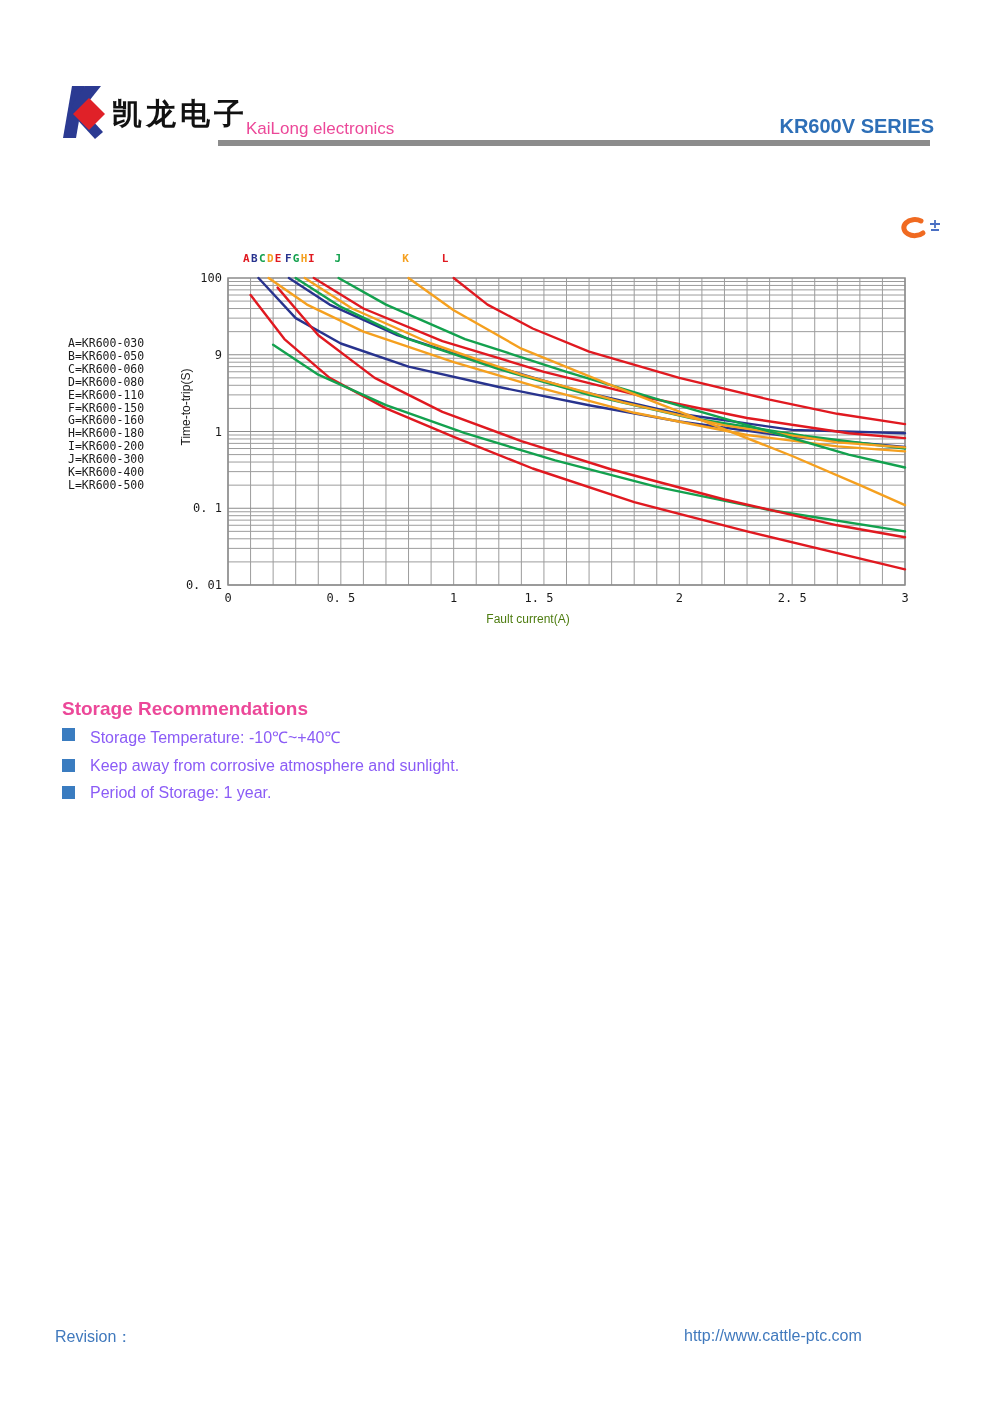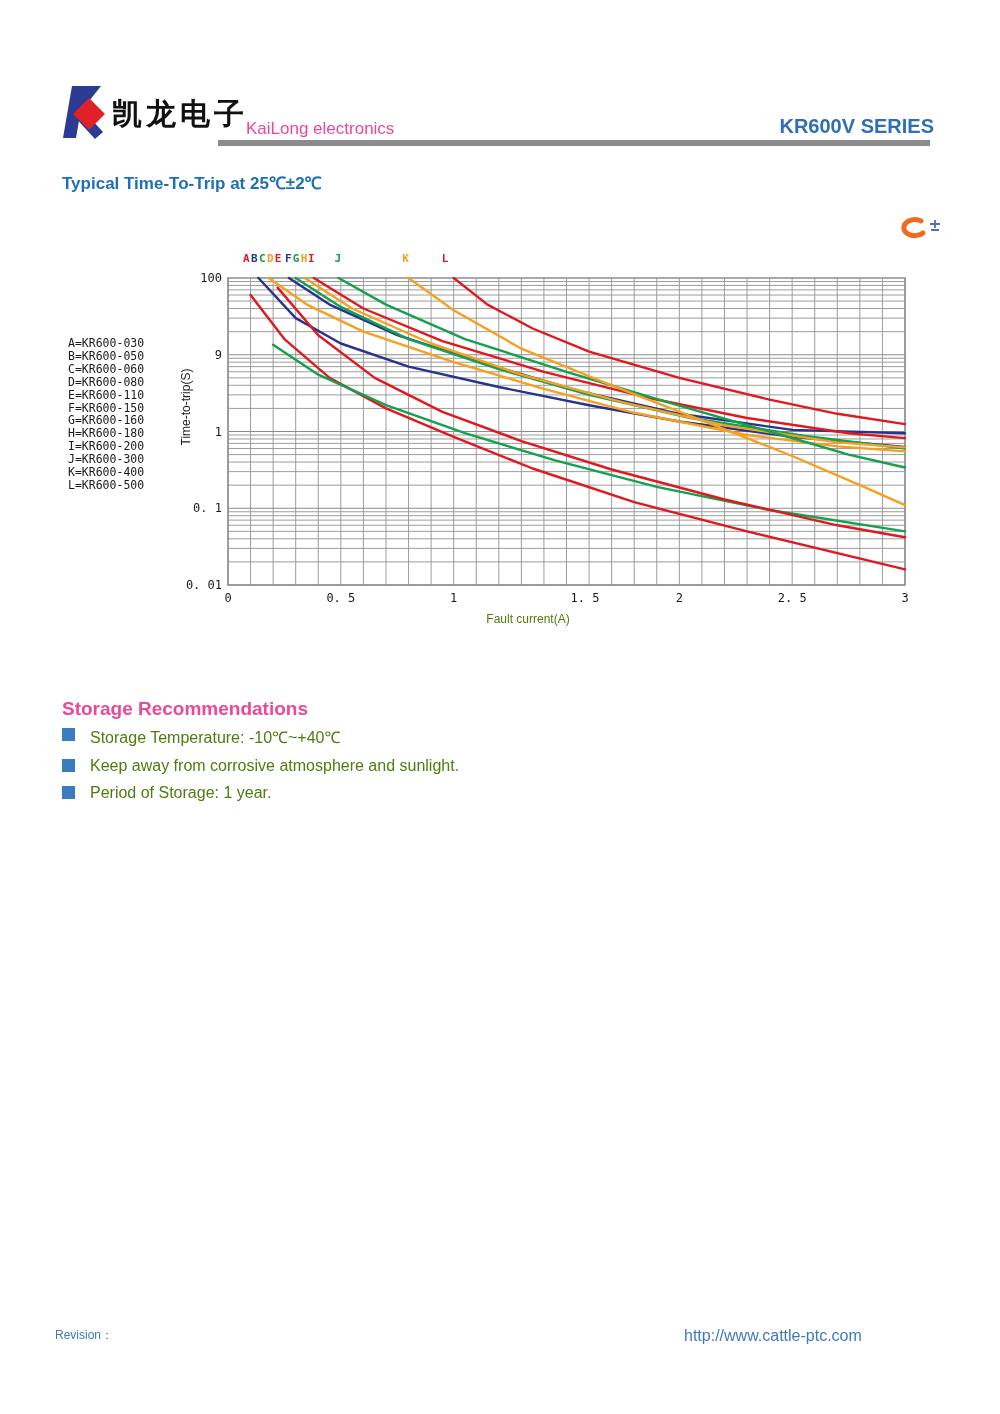--- a/index.html
+++ b/index.html
@@ -25,44 +25,43 @@
          font-family:"DejaVu Sans Mono",monospace;color:#1a1a1a;}
   .y-axis-label{position:absolute;left:186px;top:387px;transform:translate(-50%,-50%) rotate(-90deg);
                 font-size:12px;color:#1a1a1a;white-space:nowrap;}
   .x-axis-label{position:absolute;left:528px;top:592px;transform:translateX(-50%);
                 font-size:12px;color:#4d7c0f;}
   .watermark{position:absolute;left:897px;top:196px;width:46px;height:26px;}
   
   .storage-heading{position:absolute;left:62px;top:678px;margin:0;font-size:19px;font-weight:bold;
                    color:#ec4899;}
   .storage-list{position:absolute;left:62px;top:706px;margin:0;padding:0;list-style:none;}
-  .storage-list li{position:relative;padding-left:28px;margin-bottom:9px;font-size:16px;color:#4d7c0f;}
+  .storage-list li{position:relative;padding-left:28px;margin-bottom:9px;font-size:16px;color:#8b5cf6;}
   .storage-list li .sq{position:absolute;left:0;top:2px;width:13px;height:13px;background:#3a7cc0;}
   
-  .footer-revision{position:absolute;left:55px;top:1307px;font-size:12px;color:#4079bd;}
+  .footer-revision{position:absolute;left:55px;top:1307px;font-size:16px;color:#4079bd;}
   .footer-url{position:absolute;left:684px;top:1307px;font-size:16px;color:#4079bd;text-decoration:none;}
   svg.overlay{position:absolute;left:0;top:0;pointer-events:none;}
 </style>
 </head>
 <body>
 
 <div class="page">
 
   <svg class="logo-k" viewBox="0 0 52 56">
     <polygon points="16,2 29,2 20,54 7,54" fill="#2b3a92"></polygon>
     <polygon points="29,2 45,2 22,31 15,22" fill="#2b3a92"></polygon>
     <polygon points="16,30 24,23 47,48 39,55" fill="#2b3a92"></polygon>
     <polygon points="33,14 49,30 33,46 17,30" fill="#e02128"></polygon>
   </svg>
   <span class="logo-cn">凯龙电子</span>
   <span class="logo-en">KaiLong electronics</span>
   <div class="header-rule"></div>
   <div class="series-title">KR600V SERIES</div>
 
-  <h1 class="doc-title">Typical Time-To-Trip at 25℃±2℃</h1>
 
   <div>
     <svg class="overlay" id="chart-svg" width="1000" height="640">
         <line x1="228" y1="258" x2="228" y2="565" stroke="#9c9c9c" stroke-width="1"></line>
         <line x1="250.56666666666666" y1="258" x2="250.56666666666666" y2="565" stroke="#9c9c9c" stroke-width="1"></line>
         <line x1="273.1333333333333" y1="258" x2="273.1333333333333" y2="565" stroke="#9c9c9c" stroke-width="1"></line>
         <line x1="295.70000000000005" y1="258" x2="295.70000000000005" y2="565" stroke="#9c9c9c" stroke-width="1"></line>
         <line x1="318.26666666666665" y1="258" x2="318.26666666666665" y2="565" stroke="#9c9c9c" stroke-width="1"></line>
         <line x1="340.8333333333333" y1="258" x2="340.8333333333333" y2="565" stroke="#9c9c9c" stroke-width="1"></line>
         <line x1="363.40000000000003" y1="258" x2="363.40000000000003" y2="565" stroke="#9c9c9c" stroke-width="1"></line>
@@ -159,21 +158,21 @@
         <div class="ytick" style="top: 251px;">100</div>
         <div class="ytick" style="top: 327.75px;">9</div>
         <div class="ytick" style="top: 404.5px;">1</div>
         <div class="ytick" style="top: 481.25px;">0. 1</div>
         <div class="ytick" style="top: 558px;">0. 01</div>
       </div>
     <div id="x-ticks">
         <div class="xtick" style="left: 228px;">0</div>
         <div class="xtick" style="left: 340.833px;">0. 5</div>
         <div class="xtick" style="left: 453.667px;">1</div>
-        <div class="xtick" style="left: 585px; text-align: center;">1. 5</div>
+        <div class="xtick" style="left: 539px; text-align: center;">1. 5</div>
         <div class="xtick" style="left: 679.333px;">2</div>
         <div class="xtick" style="left: 792.167px;">2. 5</div>
         <div class="xtick" style="left: 905px;">3</div>
       </div>
     <div class="y-axis-label">Time-to-trip(S)</div>
     <div class="x-axis-label">Fault current(A)</div>
     <svg class="watermark" viewBox="0 0 46 26">
       <path d="M24 5 A11 8 0 1 0 26 17" stroke="#f06a21" stroke-width="5" fill="none" stroke-linecap="round"></path>
       <path d="M33 8 h10 M38 4 v8 M34 14 h8" stroke="#4a6fc3" stroke-width="1.8" fill="none"></path>
     </svg>

